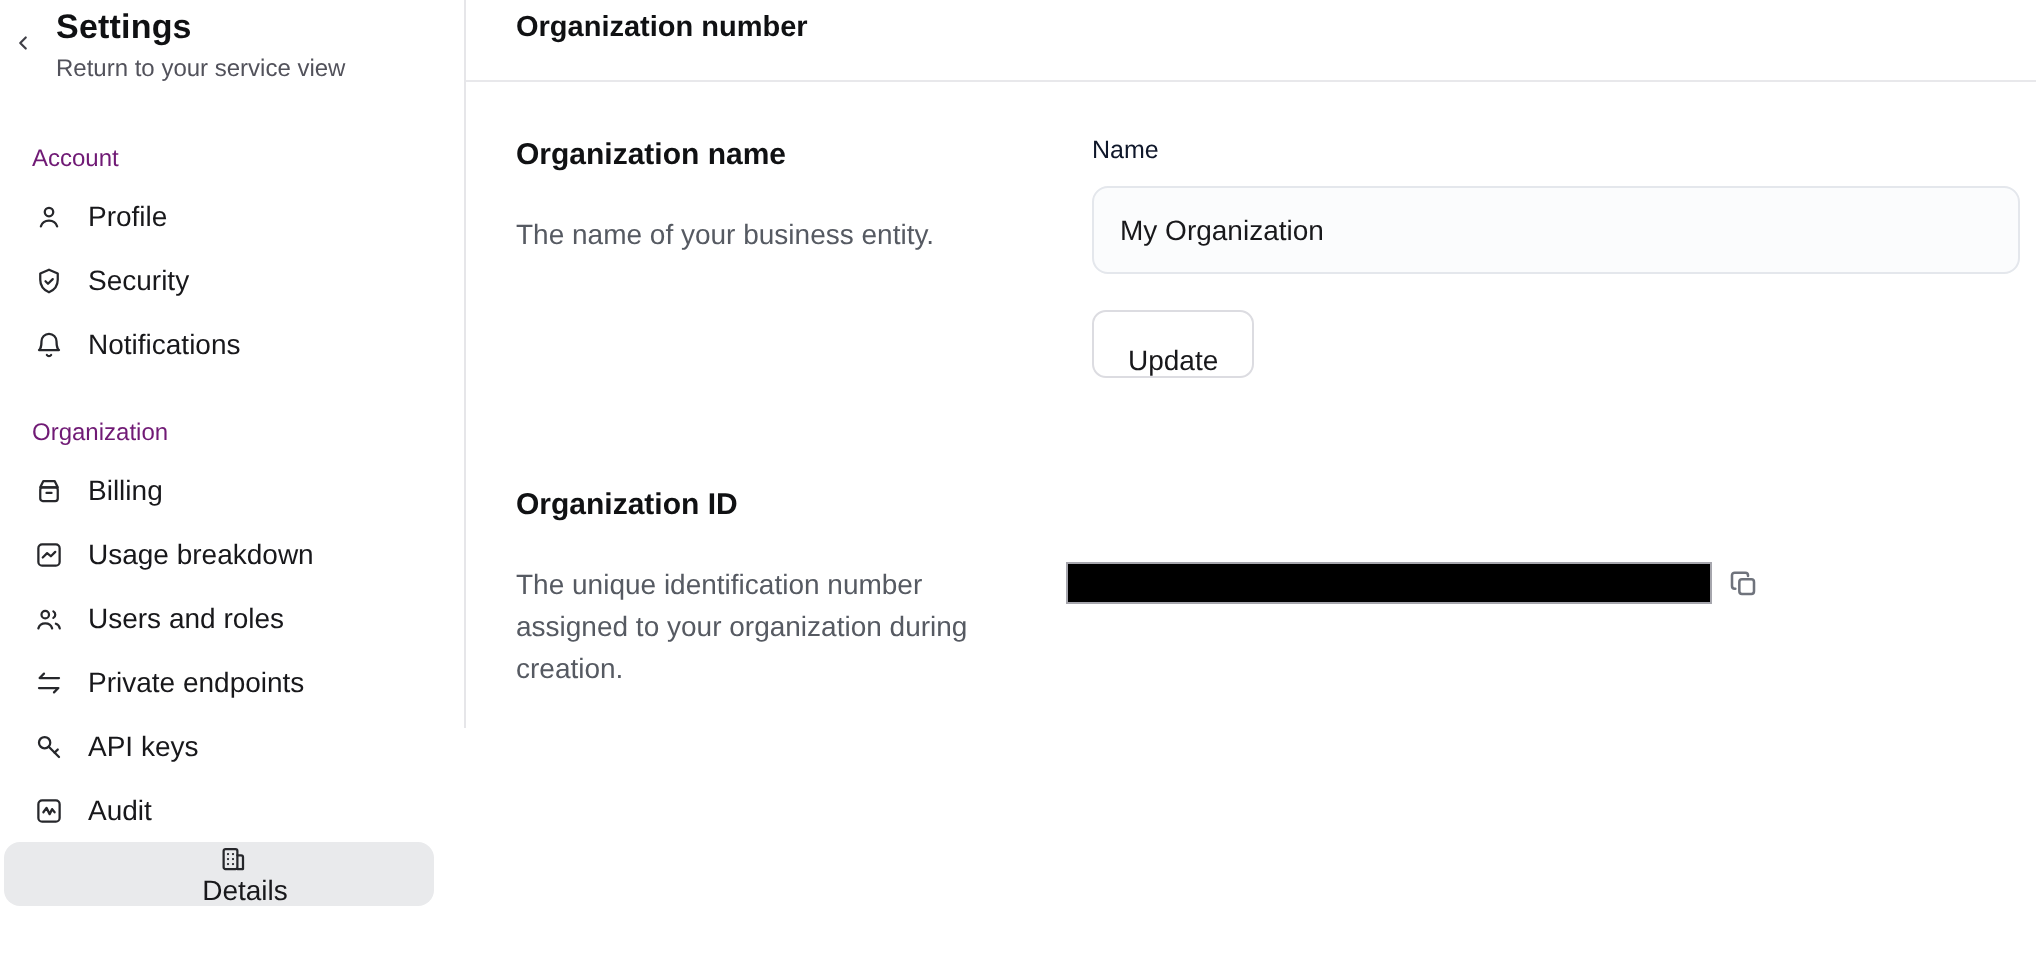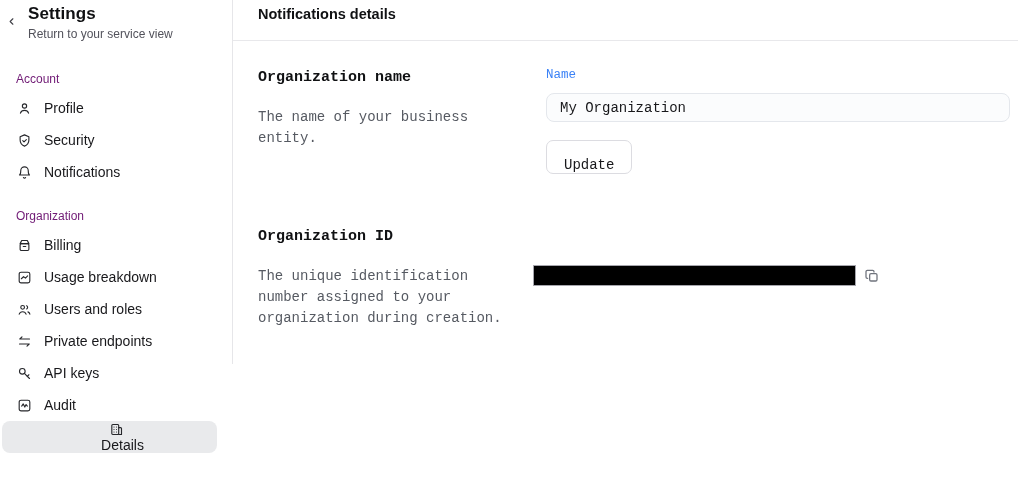--- a/index.html
+++ b/index.html
@@ -63,39 +63,39 @@
 
   
   .main { flex: 1; height: 482px; background: #ffffff; }
   .main-header {
     height: 41px;
     border-bottom: 1px solid #e8e8eb;
     padding: 6px 0 0 25px;
   }
   .main-header h1 { font-size: 14.5px; font-weight: bold; color: #101113; }
 
-  .content { padding: 27px 8px 0 25px; font-family: Liberation Mono, monospace; }
+  .content { padding: 27px 8px 0 25px; }
   .row { display: flex; }
   .row + .row { margin-top: 53px; }
   .col-left { width: 288px; min-width: 288px; padding-top: 1px; }
   .col-left h2 { font-size: 15px; font-weight: bold; color: #101113; }
   .col-left .desc {
     margin-top: 21px;
     font-size: 14px;
     line-height: 21px;
     color: #565a62;
     max-width: 252px;
   }
   .col-right { flex: 1; }
 
-  .field-label { font-size: 12.5px; color: #3b82f6; display: block; }
+  .field-label { font-size: 12.5px; color: #0f172a; display: block; }
   .text-input {
     margin-top: 11px;
     width: 464px;
-    height: 29px;
+    height: 44px;
     border: 1px solid #e4e7ec;
     background: #fbfcfd;
     border-radius: 8px;
     padding: 0 13px;
     font-size: 14px;
     color: #18181b;
     font-family: inherit;
     outline: none;
     display: block;
   }
@@ -255,21 +255,21 @@
             <line x1="12" y1="16" x2="12" y2="16.01"></line>
           </svg>
       </span>
       <span class="nav-label">Details</span>
     </div>
   </nav>
 </aside>
 
 <main class="main">
   <header class="main-header">
-    <h1>Notifications details</h1>
+    <h1>Organization number</h1>
   </header>
 
   <div class="content">
 
     <section class="row">
       <div class="col-left">
         <h2>Organization name</h2>
         <p class="desc">The name of your business entity.</p>
       </div>
       <div class="col-right">

